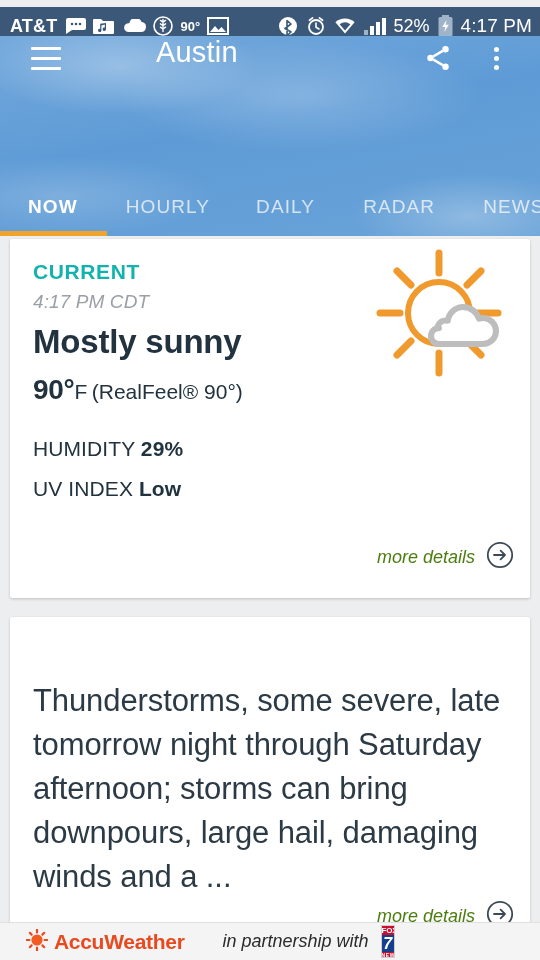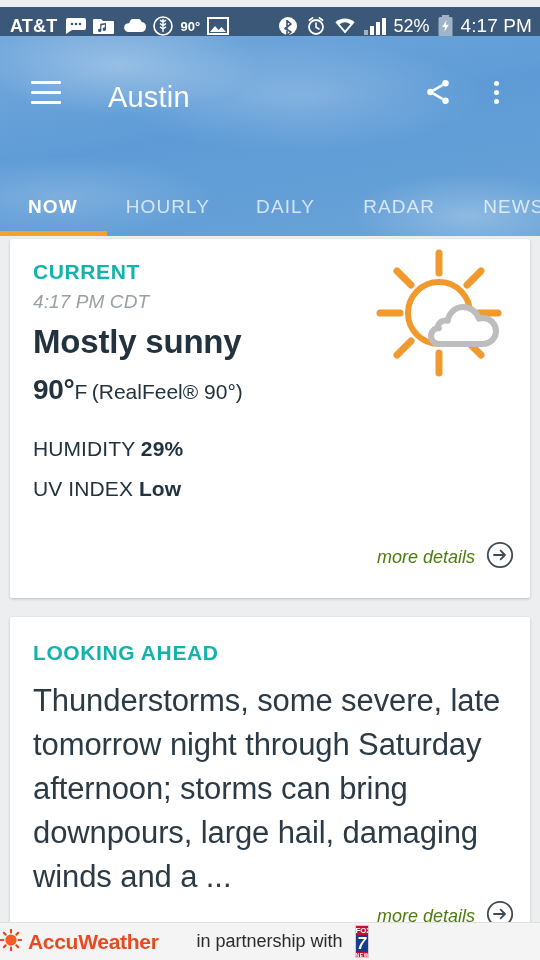--- a/index.html
+++ b/index.html
@@ -31,21 +31,21 @@
     background:
       radial-gradient(ellipse 200px 70px at 120px 30px, rgba(255,255,255,.30), rgba(255,255,255,0) 70%),
       radial-gradient(ellipse 260px 80px at 300px 60px, rgba(255,255,255,.22), rgba(255,255,255,0) 70%),
       radial-gradient(ellipse 170px 60px at 470px 180px, rgba(255,255,255,.26), rgba(255,255,255,0) 70%),
       radial-gradient(ellipse 220px 55px at 60px 160px, rgba(255,255,255,.18), rgba(255,255,255,0) 72%),
       linear-gradient(170deg,#74a9dc 0%, #5e9bd6 45%, #69a3d8 100%);
     overflow:hidden;
   }
   #app-bar{
     position:absolute; left:0; top:0; width:540px; height:78px;
-    display:flex; align-items:flex-end; padding:0 16px;
+    display:flex; align-items:flex-start; padding:0 16px;gap:48px;
   }
   #menu-btn{ width:44px; height:44px; display:flex; flex-direction:column;
     justify-content:center; align-items:center; gap:7px; margin-left:8px; cursor:pointer;}
   #menu-btn i{ display:block; width:30px; height:3px; background:#fff; border-radius:1px;}
   #city-title{ color:#fff; font-size:29px; font-weight:500; margin-left:40px; letter-spacing:.2px;}
   .appbar-actions{ margin-left:auto; display:flex; align-items:center; gap:18px; padding-right:8px;}
   #share-btn,#overflow-btn{ width:40px;height:44px;display:flex;align-items:center;justify-content:center;cursor:pointer;}
   .dot3{ display:flex; flex-direction:column; gap:4px; align-items:center;}
   .dot3 b{ width:5px;height:5px;border-radius:50%;background:#fff;display:block;}
 
@@ -109,26 +109,26 @@
   #card-looking-ahead .section-head{ position:absolute; left:23px; top:24px; }
   #forecast-text{
     position:absolute; left:23px; top:62px; right:18px;
     font-size:31px; line-height:44px; color:#2b3a45; font-weight:400; letter-spacing:-.1px;
   }
   #ahead-more{ top:283px; }
 
   
   #footer{
     position:absolute; left:0; bottom:0; width:540px; height:38px;
-    background:#f4f4f4; display:flex; align-items:center; padding:0 0;
+    background:#f4f4f4; display:flex; align-items:center; padding:0 26px;
     border-top:1px solid #e0e0e0;
   }
   #accu-logo{ display:flex; align-items:center; gap:6px; }
   #accu-name{ color:#e8491f; font-size:21px; font-weight:700; letter-spacing:-.3px;}
-  #partner-text{ margin-left:38px; font-size:18px; color:#2b2b2b; }
+  #partner-text{ margin-left:38px; font-size:18px; color:#2b2b2b; font-style:italic; }
   #fox7-logo{
     margin-left:12px; width:14px; height:33px; display:flex; flex-direction:column;
     border:1px solid #cfcfcf; overflow:hidden; background:#fff;
   }
   #fox7-logo .fox{ background:#c8102e; color:#fff; font-size:8px; font-weight:700; text-align:center; line-height:9px; letter-spacing:-.2px;}
   #fox7-logo .seven{ background:#123e8c; color:#fff; font-size:16px; font-weight:700; text-align:center; line-height:17px; font-style:italic;}
   #fox7-logo .news{ background:#c8102e; color:#fff; font-size:5px; font-weight:700; text-align:center; line-height:7px; letter-spacing:.6px;}
 </style>
 </head>
 <body>
@@ -295,21 +295,20 @@
       <span>
         <svg width="28" height="28" viewBox="0 0 28 28">
           <circle cx="14" cy="14" r="12.2" fill="none" stroke="#3d4a55" stroke-width="1.8"></circle>
           <path d="M8 14h11M14.6 9.6L19 14l-4.4 4.4" fill="none" stroke="#3d4a55" stroke-width="1.8" stroke-linecap="round" stroke-linejoin="round"></path>
         </svg>
       </span>
     </div>
   </div>
 
   <div class="card" id="card-looking-ahead">
-    <div class="section-head">LOOKING AHEAD</div>
     <div id="forecast-text">Thunderstorms, some severe, late tomorrow night through Saturday afternoon; storms can bring downpours, large hail, damaging winds and a ...</div>
     <div class="more-details" id="ahead-more">
       <span class="txt">more details</span>
       <span>
         <svg width="28" height="28" viewBox="0 0 28 28">
           <circle cx="14" cy="14" r="12.2" fill="none" stroke="#3d4a55" stroke-width="1.8"></circle>
           <path d="M8 14h11M14.6 9.6L19 14l-4.4 4.4" fill="none" stroke="#3d4a55" stroke-width="1.8" stroke-linecap="round" stroke-linejoin="round"></path>
         </svg>
       </span>
     </div>

